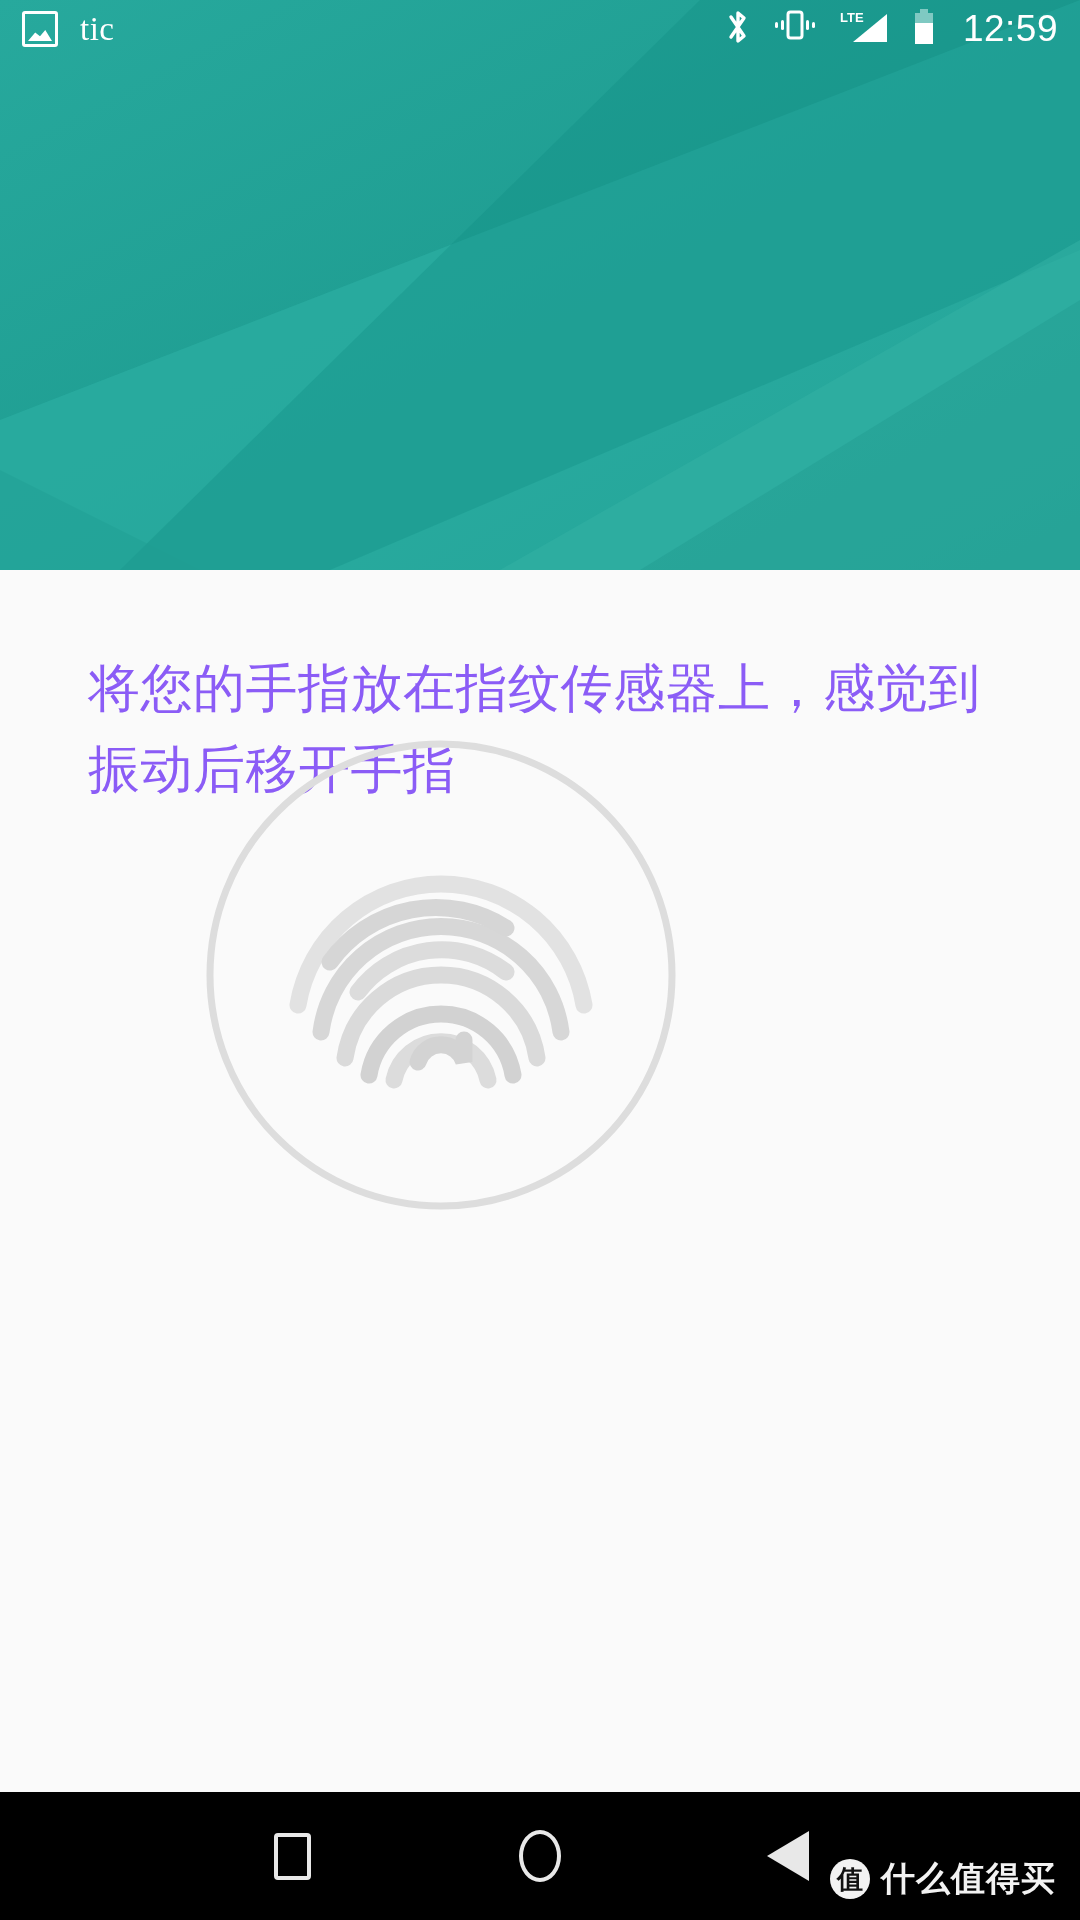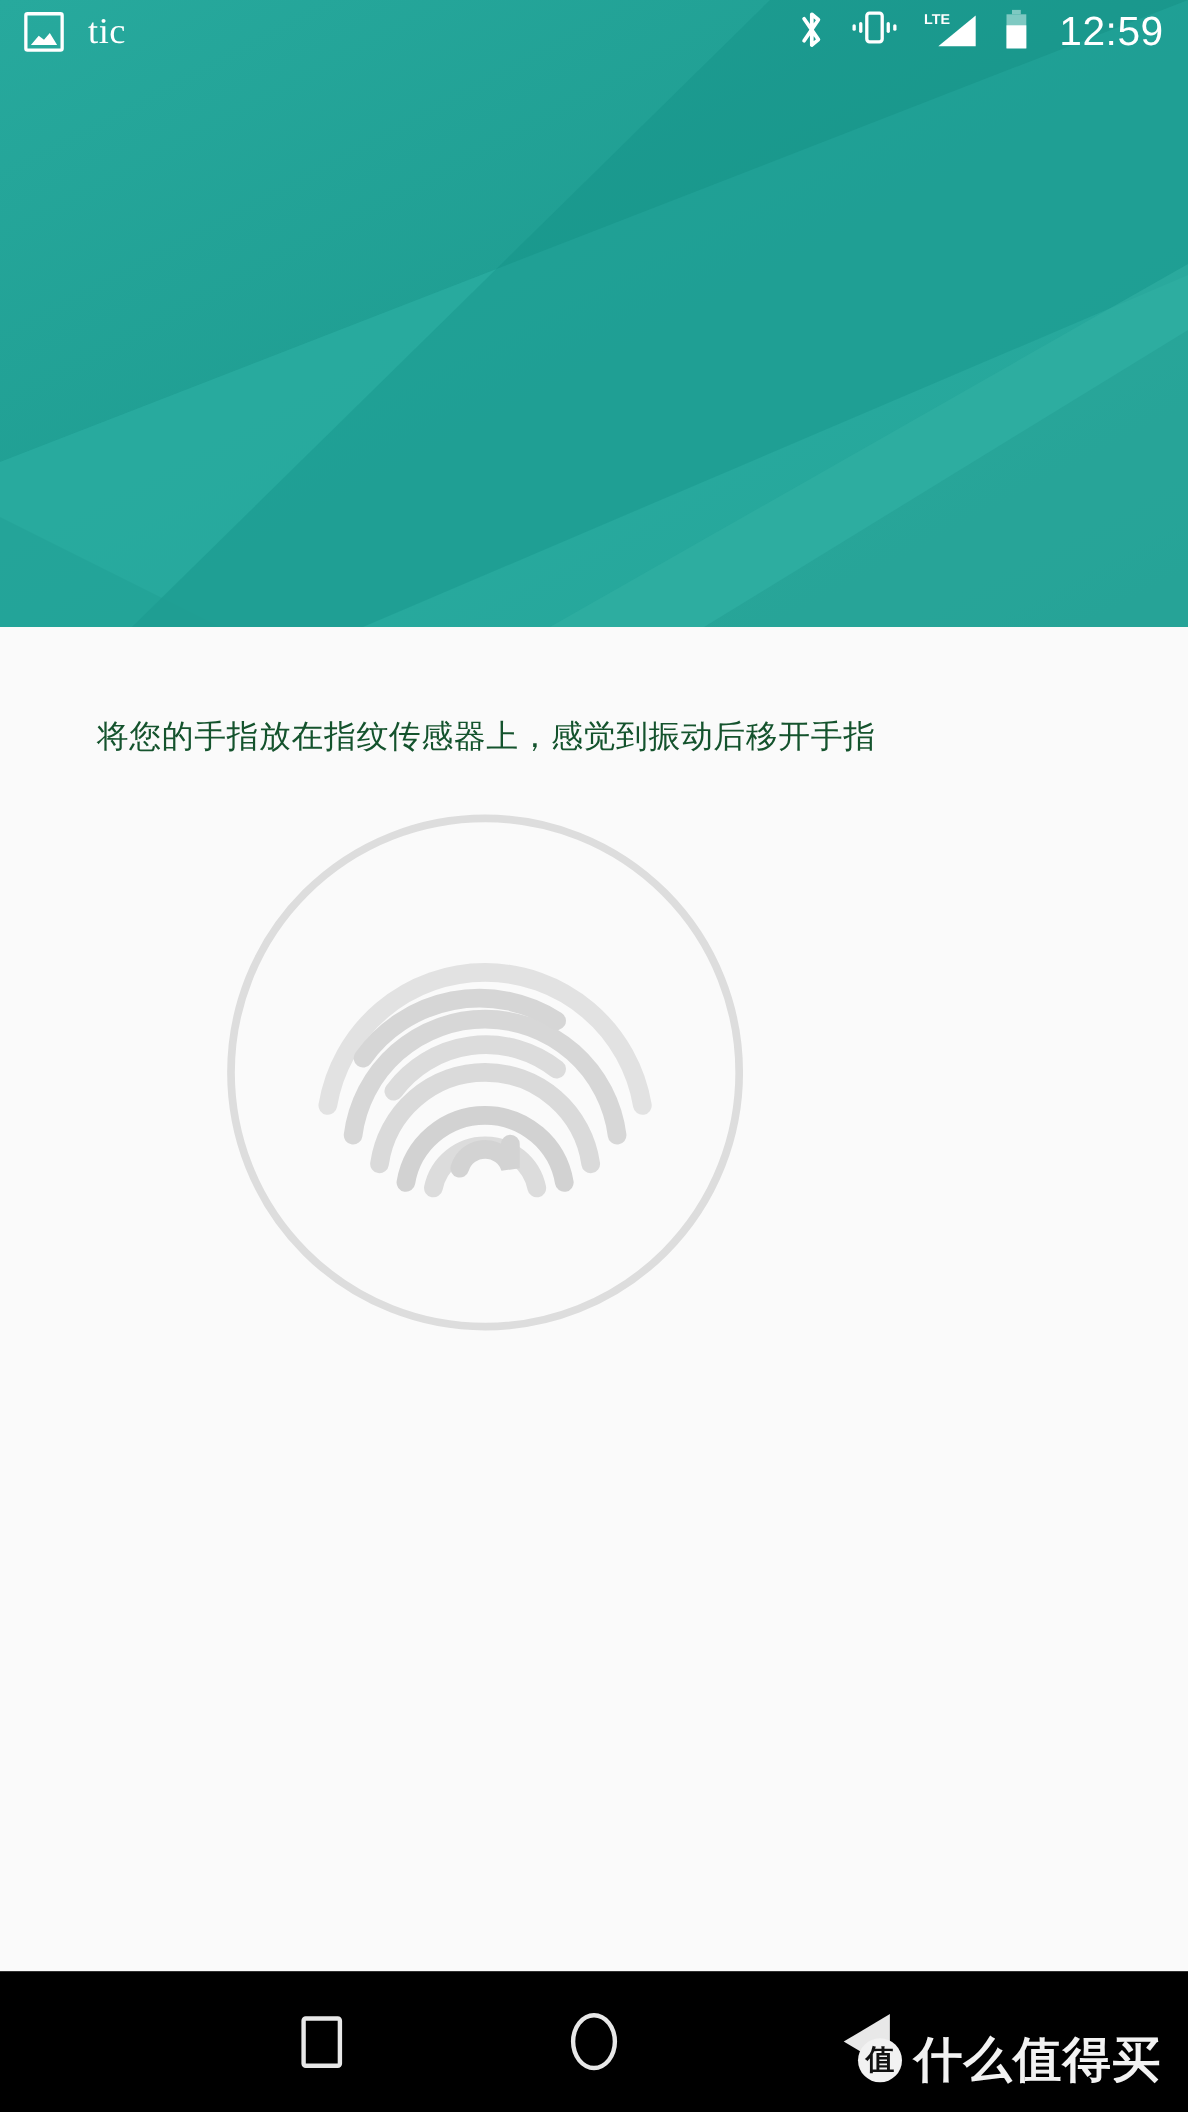--- a/index.html
+++ b/index.html
@@ -83,22 +83,22 @@
   
   #content {
     position:absolute; top:570px; left:0;
     width:1080px; height:1790px;
     background:#fafafa;
   }
   #instruction {
     position:absolute;
     left:88px; top:78px;
     width:905px;
-    color:#14532d;
-    font-size:29px;
+    color:#8b5cf6;
+    font-size:52px;
     line-height:1.55;
     letter-spacing:0.5px;
   }
 
   
   #fingerprint-wrap {
     position:absolute;
     left:206px; top:170px;
     width:470px; height:470px;
   }
@@ -144,21 +144,21 @@
     width:40px; height:40px;
     border-radius:50%;
     background:#f2f2f2;
     color:#111;
     font-size:26px;
     display:flex; align-items:center; justify-content:center;
     font-weight:bold;
   }
   #watermark .wm-text {
     color:#f2f2f2;
-    font-size:44px;
+    font-size:34px;
     font-weight:bold;
     letter-spacing:1px;
   }
 </style>
 </head>
 <body>
 
 <div id="screen">
 
   <div id="header">

